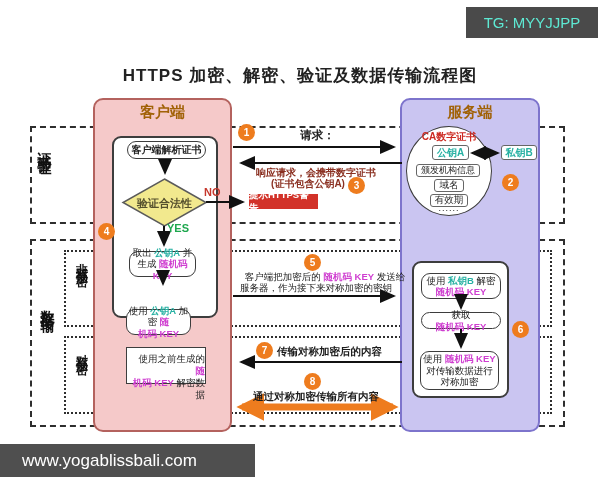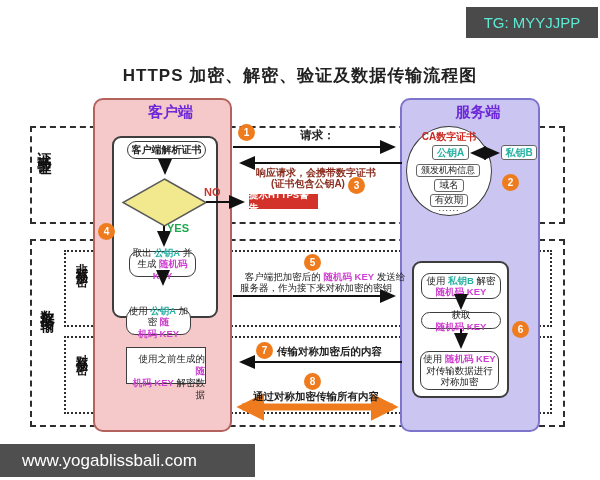--- a/index.html
+++ b/index.html
@@ -30,21 +30,21 @@
   #lbl-cert{left:36px;top:141px;font-size:14px;}
   #lbl-data{left:39px;top:299px;font-size:14px;}
   #lbl-asym{left:73px;top:253px;font-size:12px;}
   #lbl-sym{left:73px;top:344px;font-size:12px;}
 
   
   #client-box{left:93px;top:98px;width:139px;height:334px;background:#f5c9c9;
     border:2px solid #b4625e;border-radius:10px;box-sizing:border-box;z-index:2;}
   #server-box{left:400px;top:98px;width:140px;height:334px;background:#cac5f1;
     border:2px solid #7d74cc;border-radius:10px;box-sizing:border-box;z-index:2;}
-  .panel-header{top:103px;font-size:15px;font-weight:bold;text-align:center;z-index:3;color:#6d28d9;padding-left:8px;}
+  .panel-header{top:103px;font-size:15px;font-weight:bold;text-align:center;z-index:3;color:#a16207;}
   #client-header{left:93px;width:139px;}
   #server-header{left:400px;width:140px;}
 
   
   .wbox{background:#fff;border:2px solid #3d3d3d;border-radius:9px;box-sizing:border-box;z-index:3;}
   #client-flow{left:112px;top:136px;width:106px;height:182px;}
   #server-flow{left:412px;top:261px;width:97px;height:137px;}
   #client-decrypt{left:126px;top:347px;width:80px;height:37px;border-width:1.5px;border-radius:0;
     font-size:9.5px;line-height:12px;text-align:right;padding-top:5px;z-index:4;}
 
@@ -134,20 +134,21 @@
     <div><span>生成 </span><span class="magenta">随机码 KEY</span></div>
   </div>
   <div class="node" id="n-encrypt">
     <div><span>使用 </span><span class="teal">公钥A</span><span> 加密 </span><span class="magenta">随</span></div>
     <div><span class="magenta">机码 KEY</span></div>
   </div>
   <div class="abs wbox" id="client-decrypt">
     <div><span>使用之前生成的 </span><span class="magenta">随</span></div>
     <div><span class="magenta">机码 KEY</span><span> 解密数据</span></div>
   </div>
+  <div class="abs" id="diamond-label">验证合法性</div>
   <div class="abs" id="no-label">NO</div>
   <div class="abs" id="yes-label">YES</div>
 
   <div class="abs" id="cert-ellipse"></div>
   <div class="abs" id="cert-title">CA数字证书</div>
   <div class="cert-field" id="f-pubkey">公钥A</div>
   <div class="cert-field" id="f-issuer">颁发机构信息</div>
   <div class="cert-field" id="f-domain">域名</div>
   <div class="cert-field" id="f-validity">有效期</div>
   <div class="abs" id="f-more">......</div>

